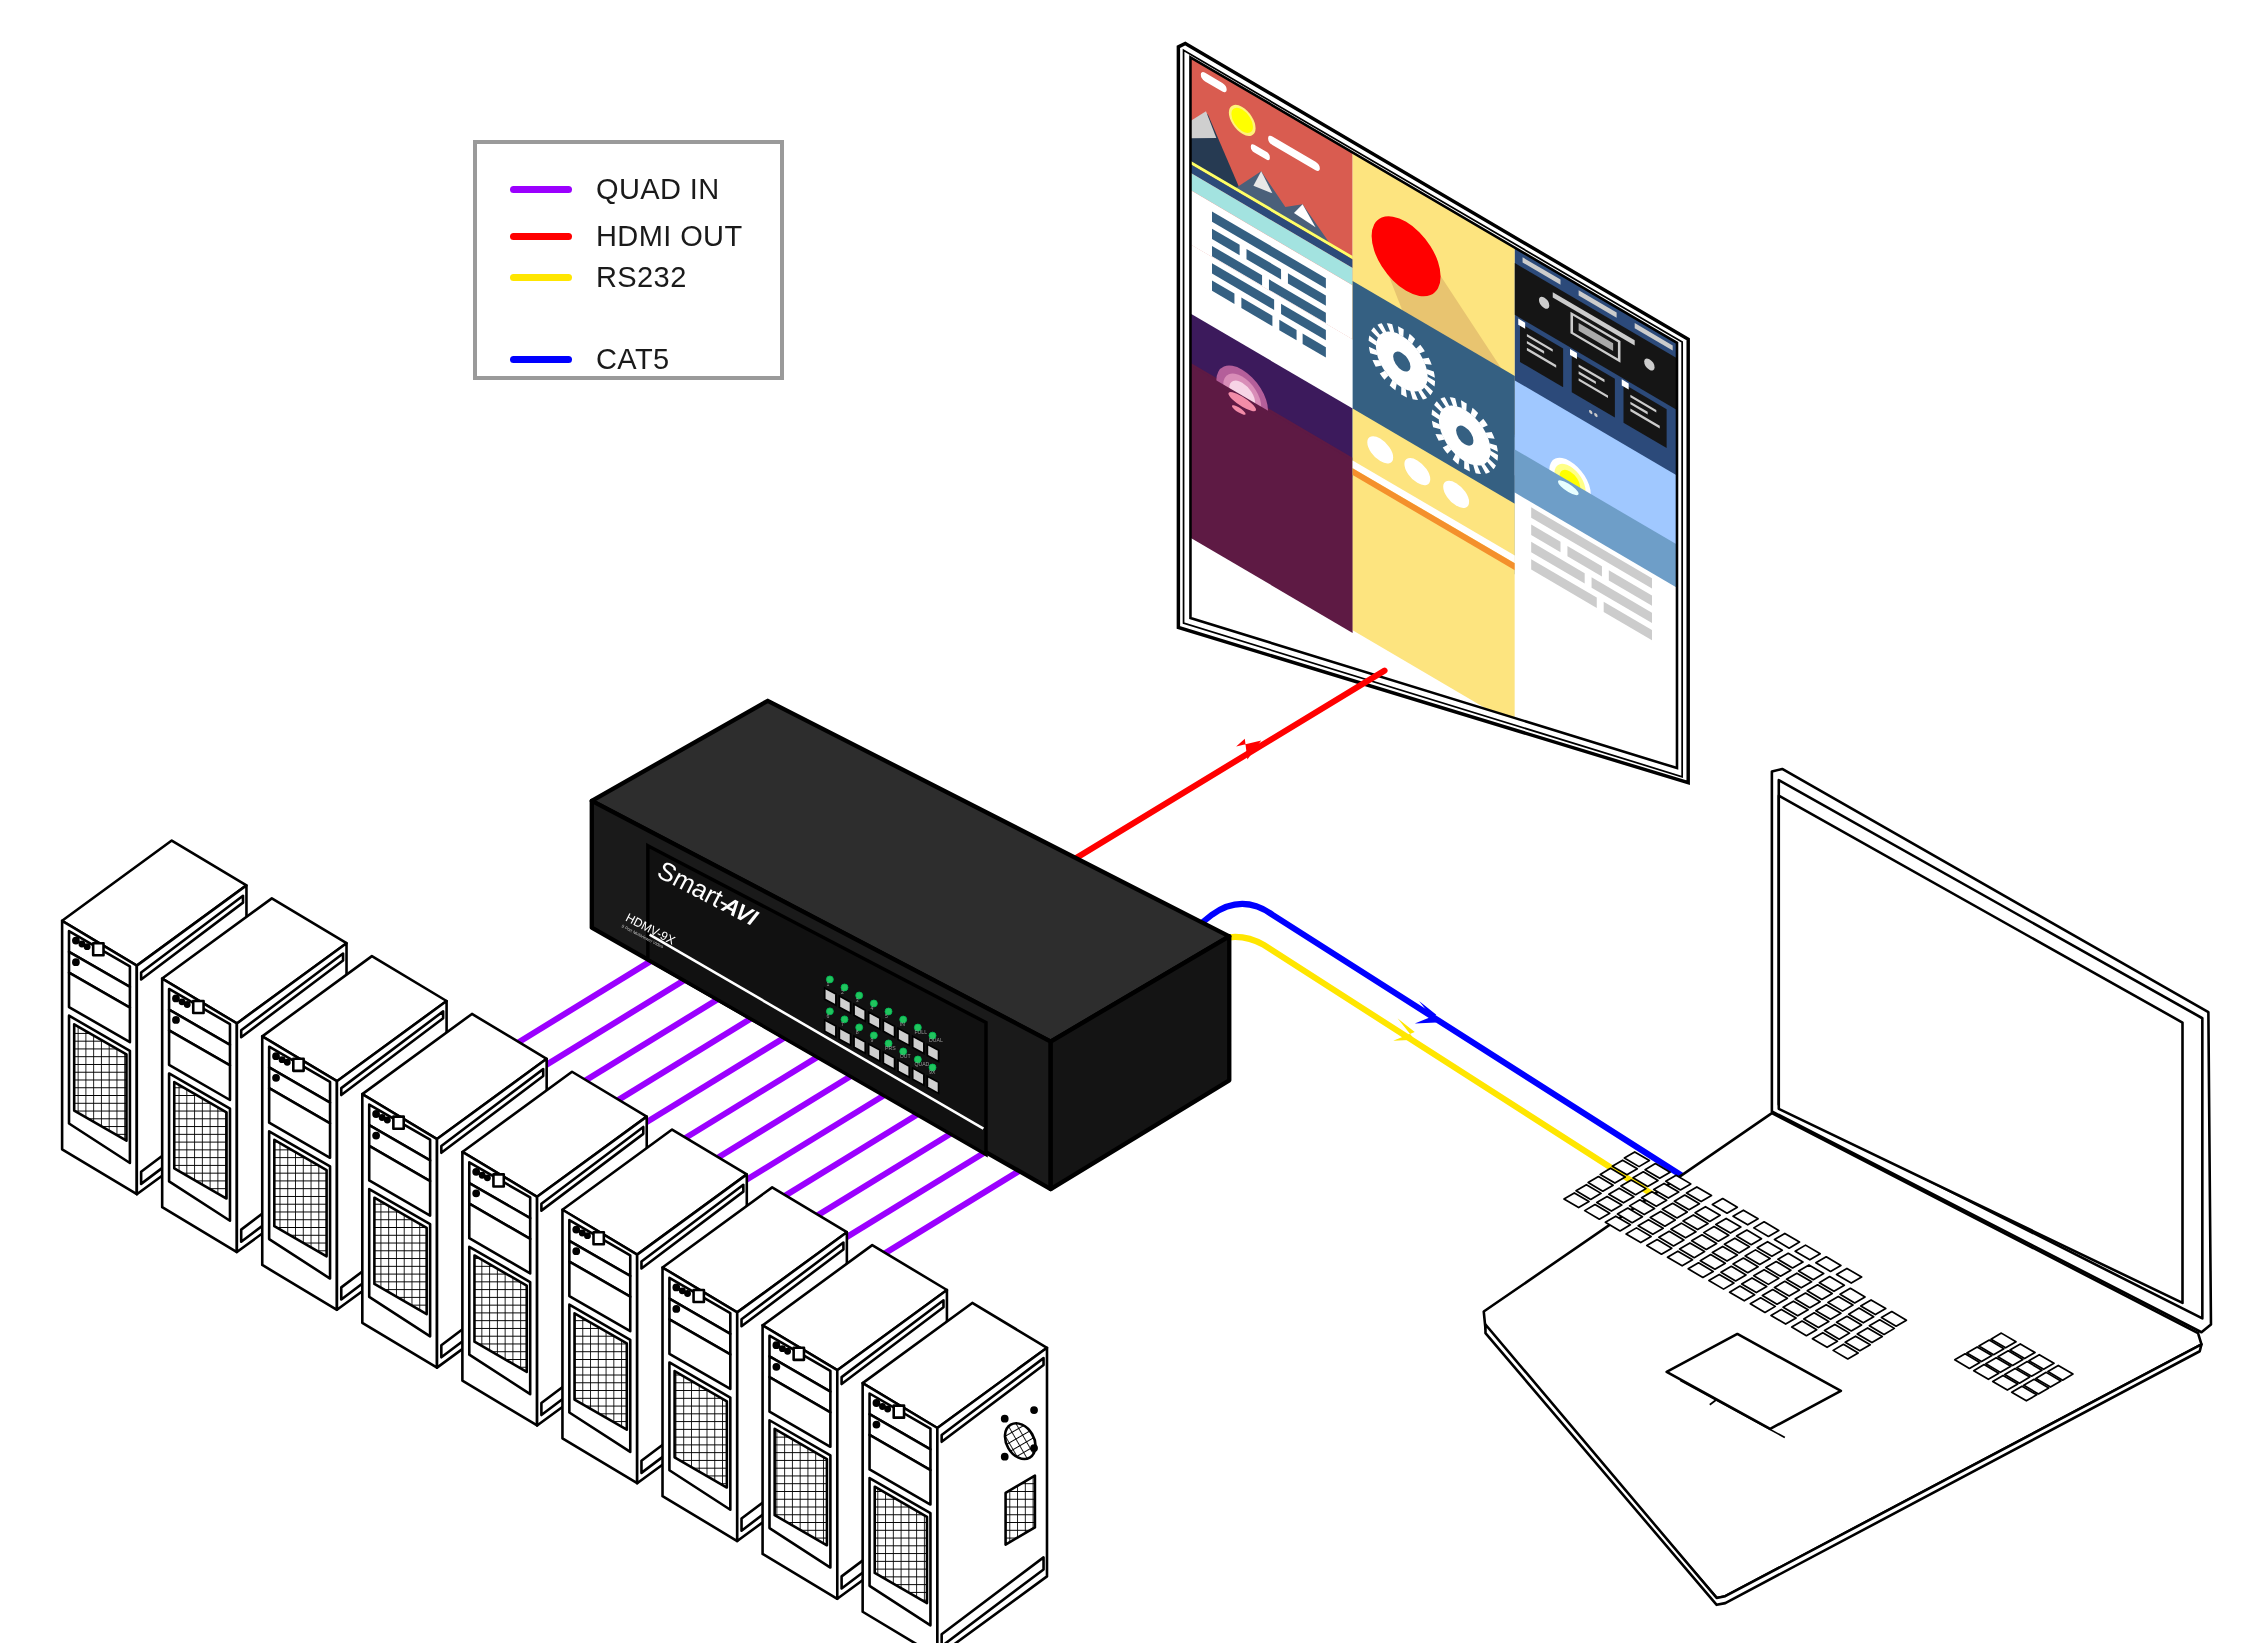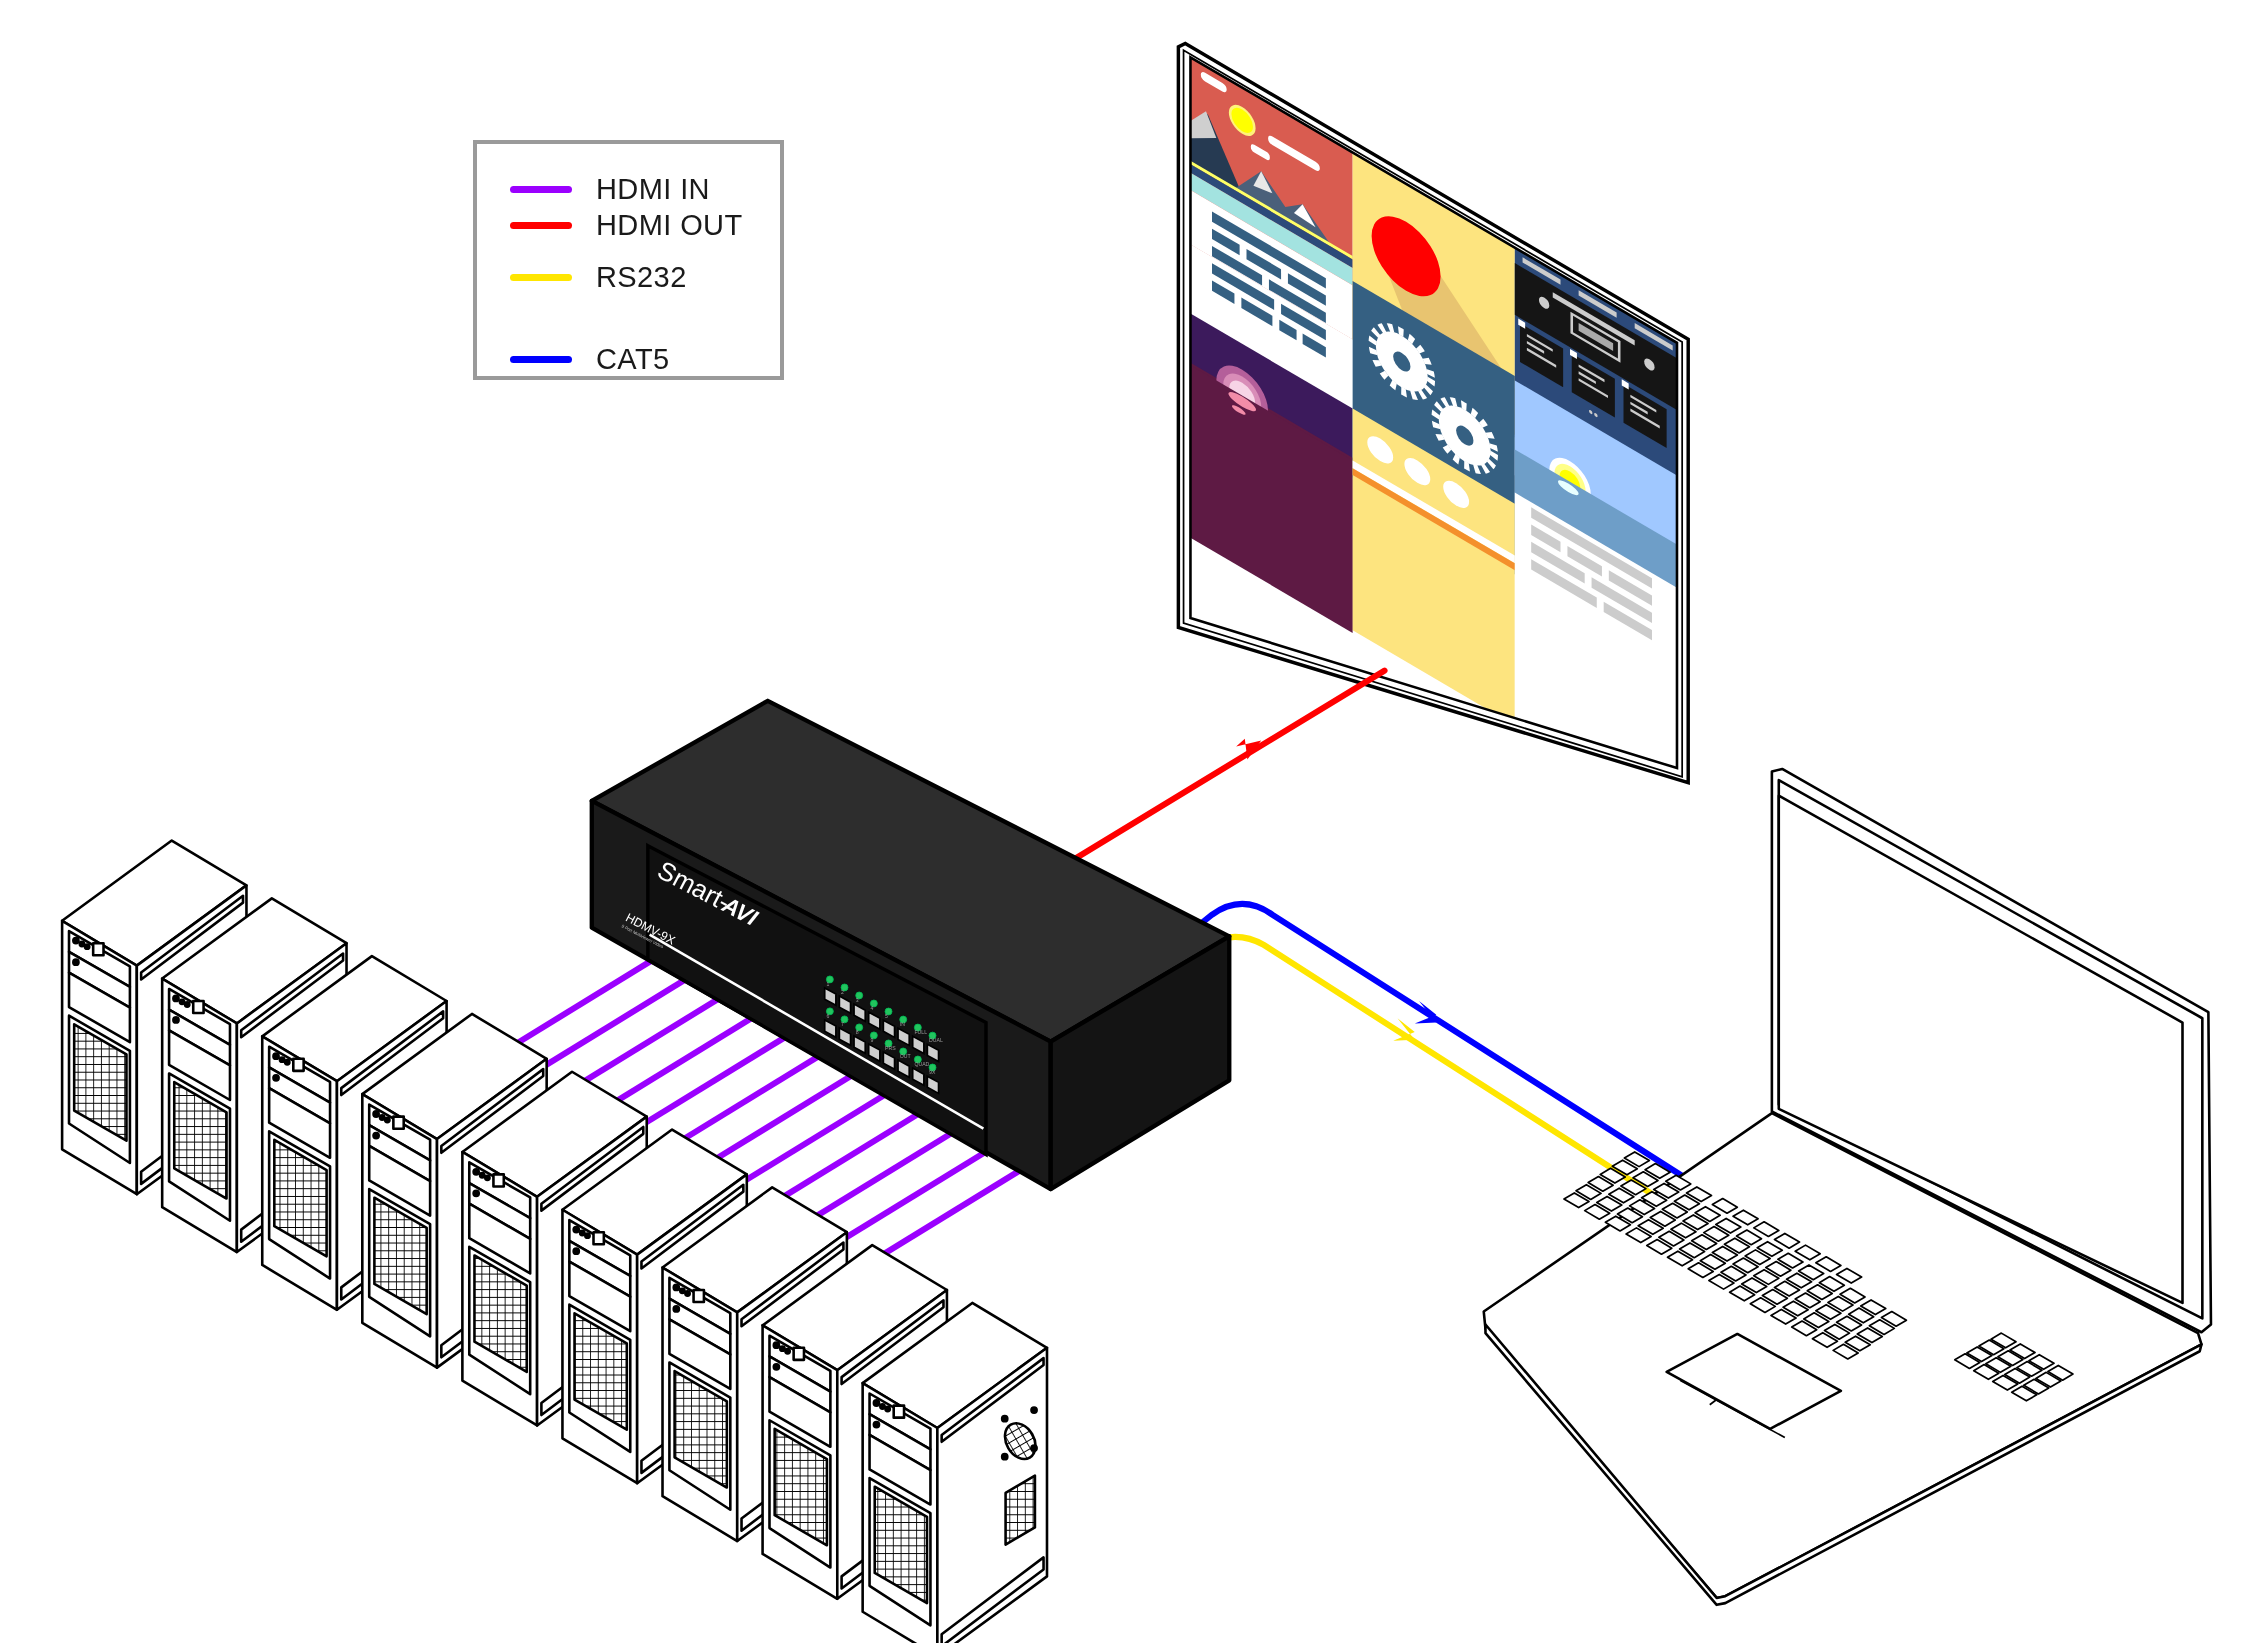--- a/index.html
+++ b/index.html
@@ -582,23 +582,23 @@
         <polygon points="2300,1581.5 2317,1591.5 2305,1598.5 2288,1588.5" fill="#fff" stroke-width="2"></polygon>
         <polygon points="2322,1594 2339,1604 2327,1611 2310,1601" fill="#fff" stroke-width="2"></polygon>
         <polygon points="2344,1606.5 2361,1616.5 2349,1623.5 2332,1613.5" fill="#fff" stroke-width="2"></polygon>
       </g>
   </g>
 </svg>
 
 <div class="legend">
   <div class="legend-row" style="top:24px">
     <span class="legend-swatch" style="background: rgb(155, 0, 255);"></span>
-    <span class="legend-label">HDMI IN</span>
+    <span class="legend-label">QUAD IN</span>
   </div>
-  <div class="legend-row" style="top:60px">
+  <div class="legend-row" style="top:71px">
     <span class="legend-swatch" style="background: rgb(255, 0, 0);"></span>
     <span class="legend-label">HDMI OUT</span>
   </div>
   <div class="legend-row" style="top:112px">
     <span class="legend-swatch" style="background: rgb(255, 230, 0);"></span>
     <span class="legend-label">RS232</span>
   </div>
   <div class="legend-row" style="top:194px">
     <span class="legend-swatch" style="background: rgb(0, 0, 255);"></span>
     <span class="legend-label">CAT5</span>

